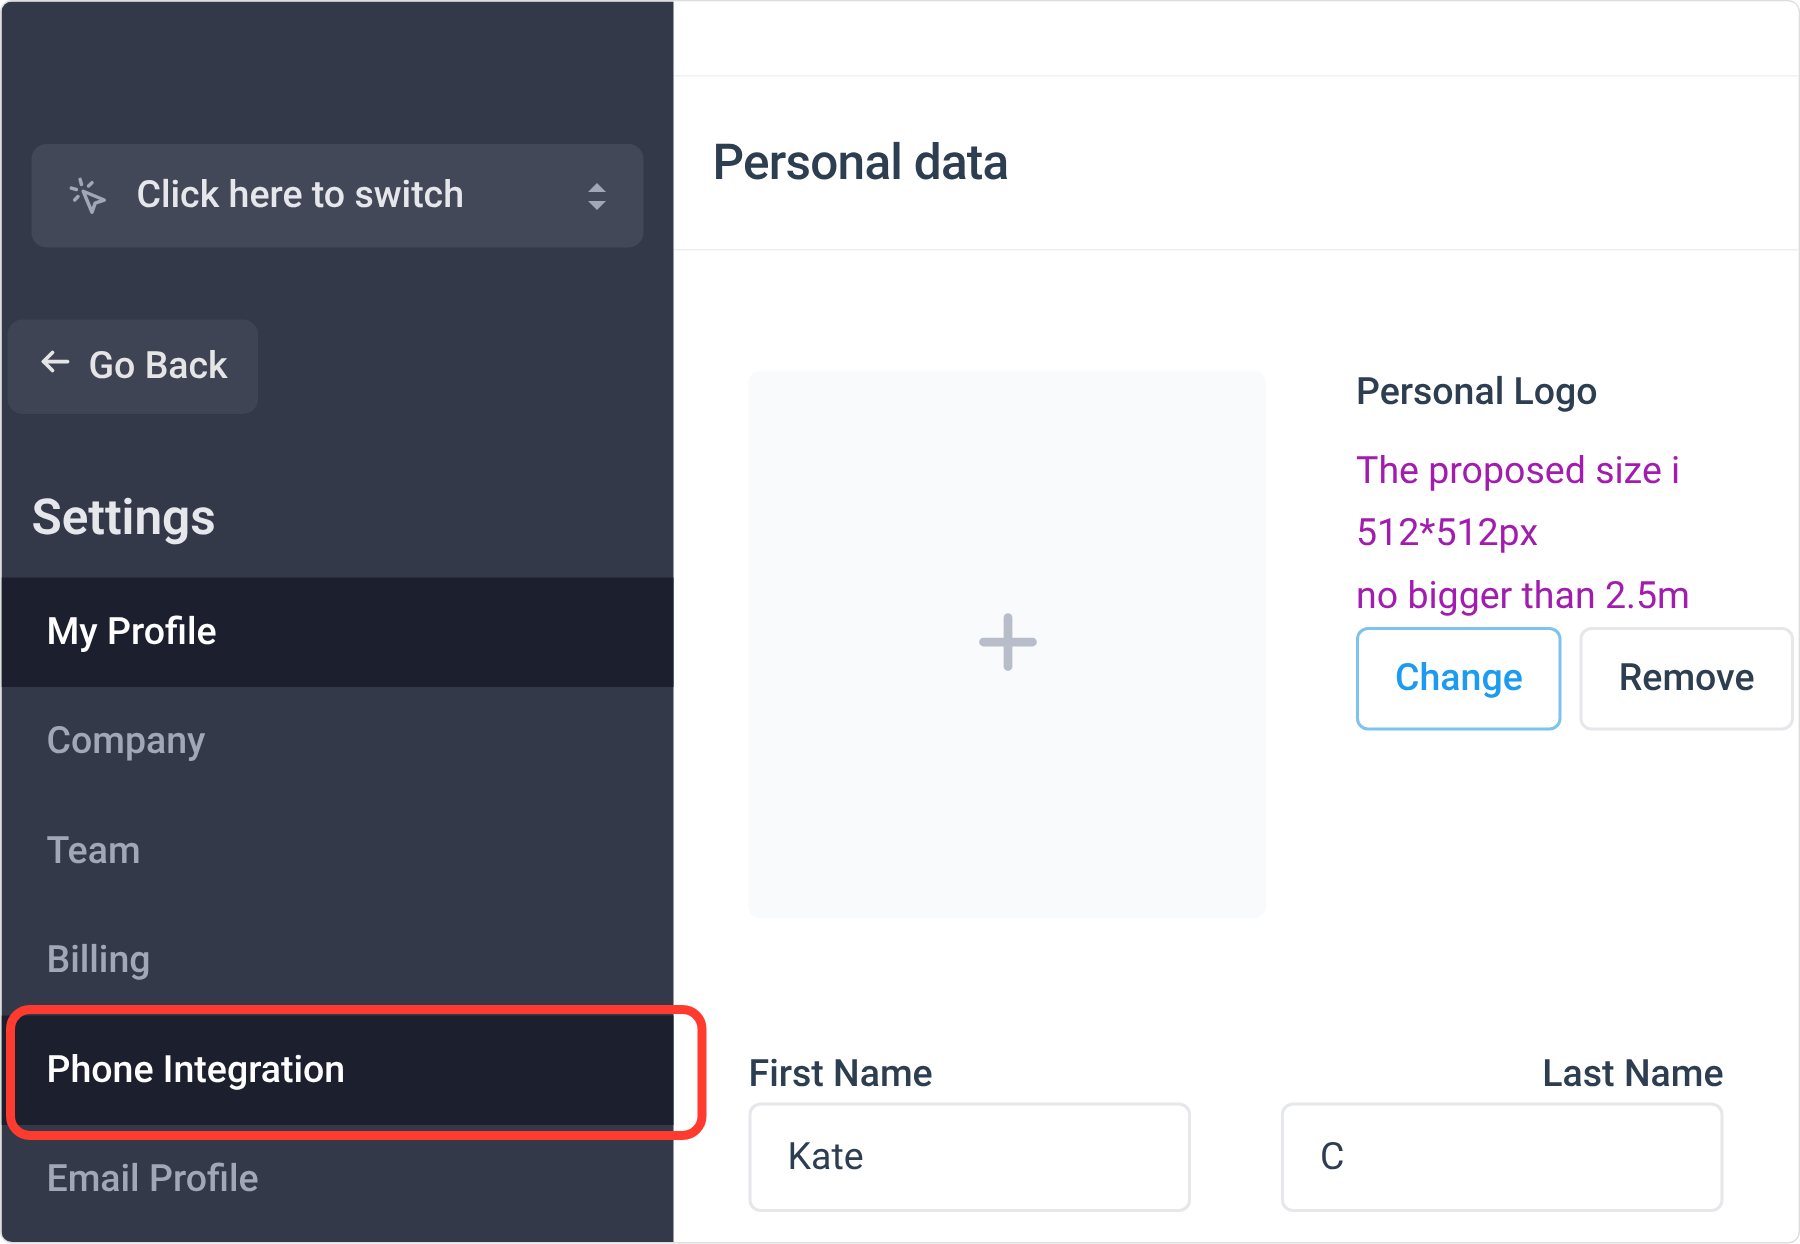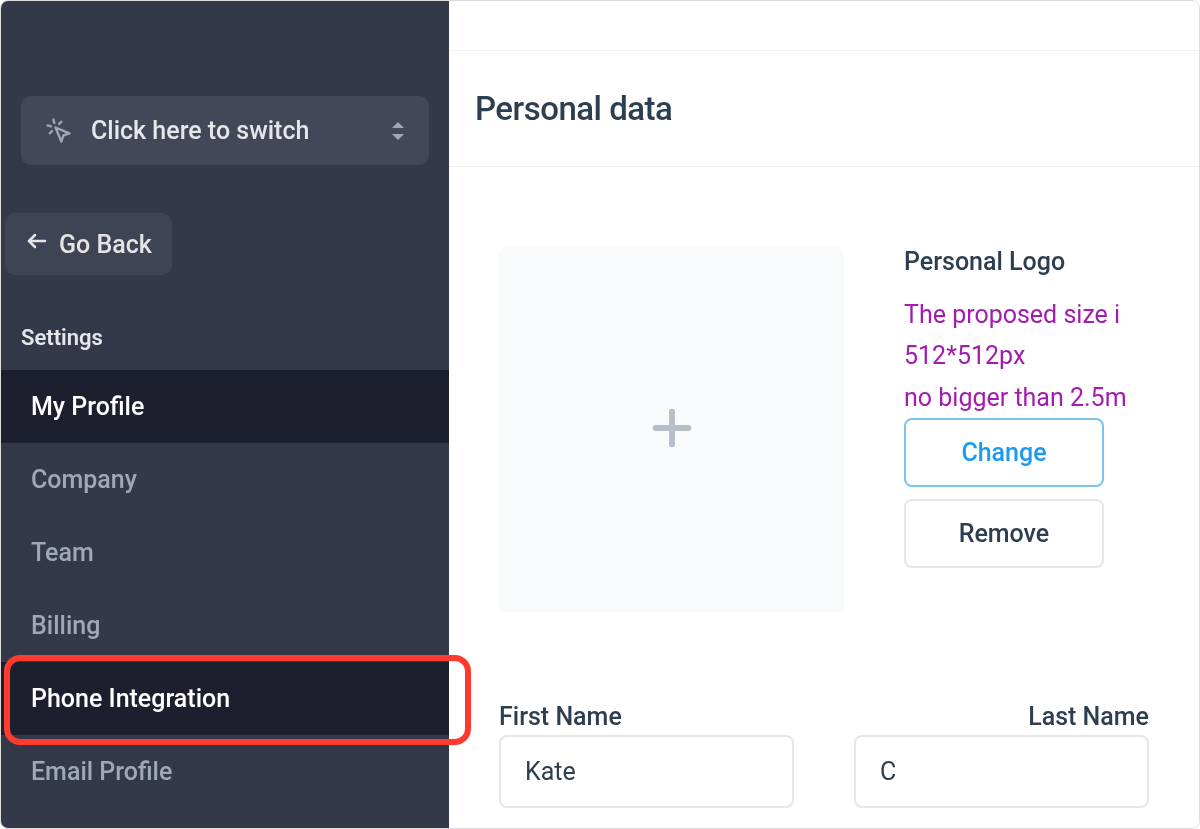--- a/index.html
+++ b/index.html
@@ -73,21 +73,21 @@
       font-weight: 500;
       padding: 16px 20px;
       margin-left: 4px;
       margin-top: 18px;
       border-radius: 10px;
       cursor: pointer;
     }
     
     .settings-heading {
       color: #e5e7eb;
-      font-size: 22px;
+      font-size: 33px;
       font-weight: 600;
       margin: 50px 0 20px 20px;
     }
     
     .nav-item {
       padding: 22px 30px;
       color: #a0a7b8;
       font-size: 25px;
       font-weight: 500;
       cursor: pointer;
@@ -170,23 +170,23 @@
     }
     
     .logo-description {
       font-size: 25px;
       color: #a21caf;
       line-height: 1.65;
     }
     
     .button-group {
       display: flex;
-      flex-direction: column;
       gap: 12px;
       width: 200px;
+      align-items: center;
     }
     
     .btn {
       padding: 18px 24px;
       border-radius: 8px;
       font-size: 25px;
       font-weight: 500;
       text-align: center;
       cursor: pointer;
       border: 2px solid;

